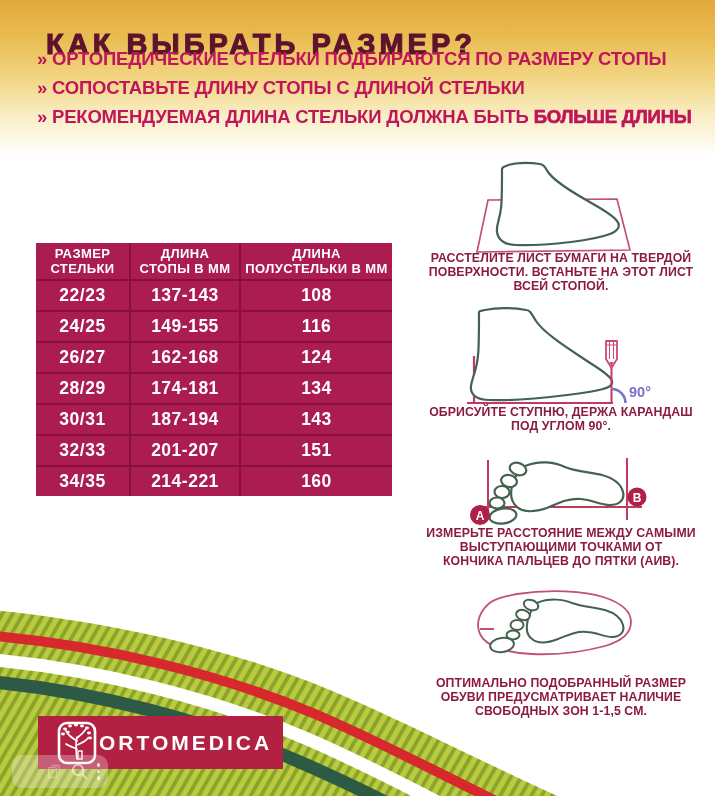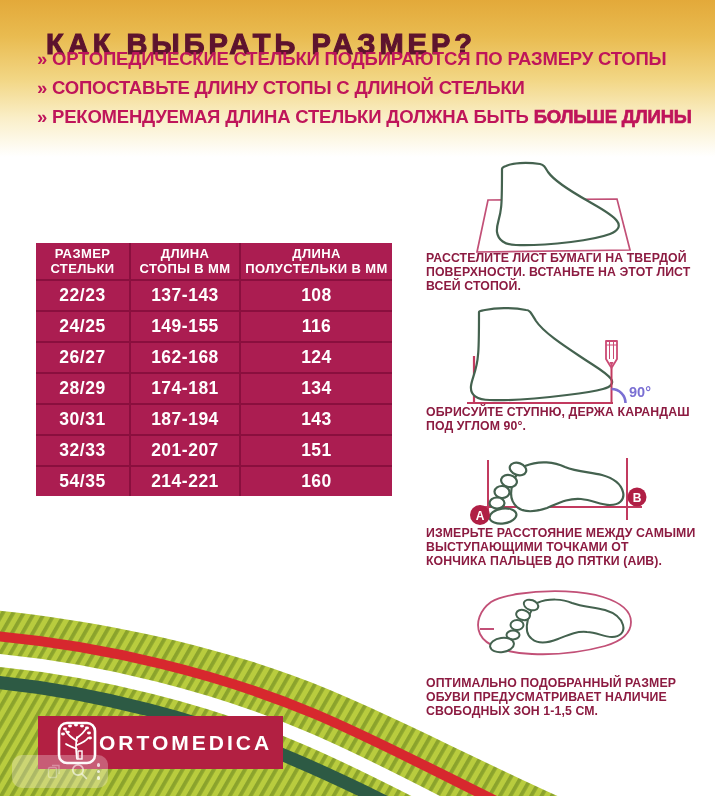--- a/index.html
+++ b/index.html
@@ -33,21 +33,21 @@
   .size-table th{
     height:36px;font-size:13px;line-height:15px;letter-spacing:0.4px;
     white-space:pre-line;vertical-align:middle;
   }
   .size-table td{height:29px;font-size:17.5px;letter-spacing:0.5px;vertical-align:middle;border-radius:12px;}
   .col-size{width:94px}.col-foot{width:110px}.col-half{width:152px}
   
   .cap{
     position:absolute;left:426px;width:270px;
     font-size:12.3px;line-height:13.9px;font-weight:bold;color:#8c1b41;
-    white-space:pre-line;letter-spacing:0.1px;
+    white-space:pre-line;letter-spacing:0.1px;text-align:center;
   }
   .illus{position:absolute;}
   .angle-text{font-family:"Liberation Sans",sans-serif;font-weight:bold;}
   
   .waves{position:absolute;left:0;bottom:0;width:715px;height:200px;z-index:1;}
   .logo-box{
     position:absolute;left:38px;top:716px;width:245px;height:53px;
     background:#b22042;z-index:2;display:flex;align-items:center;
   }
   .logo-icon{margin-left:19px;}
@@ -121,21 +121,21 @@
         <td>30/31</td>
         <td>187-194</td>
         <td>143</td>
       </tr>
       <tr>
         <td>32/33</td>
         <td>201-207</td>
         <td>151</td>
       </tr>
       <tr>
-        <td>54/35</td>
+        <td>34/35</td>
         <td>214-221</td>
         <td>160</td>
       </tr>
     </tbody>
   </table>
 
   <svg class="illus" style="left:450px;top:158px" width="200" height="100" viewBox="0 0 200 100">
     <path d="M 38,42 L 167,41 L 180,92 L 27,94 Z" fill="none" stroke="#c25077" stroke-width="1.7"></path>
     <path d="M 52,11 C 52,32 52,44 51,50 C 50,61 46,67 47,74 C 48,82 55,87 66,87
              C 84,88 103,86 121,84 C 137,82 152,79 160,76 C 168,73 171,68 167,63

